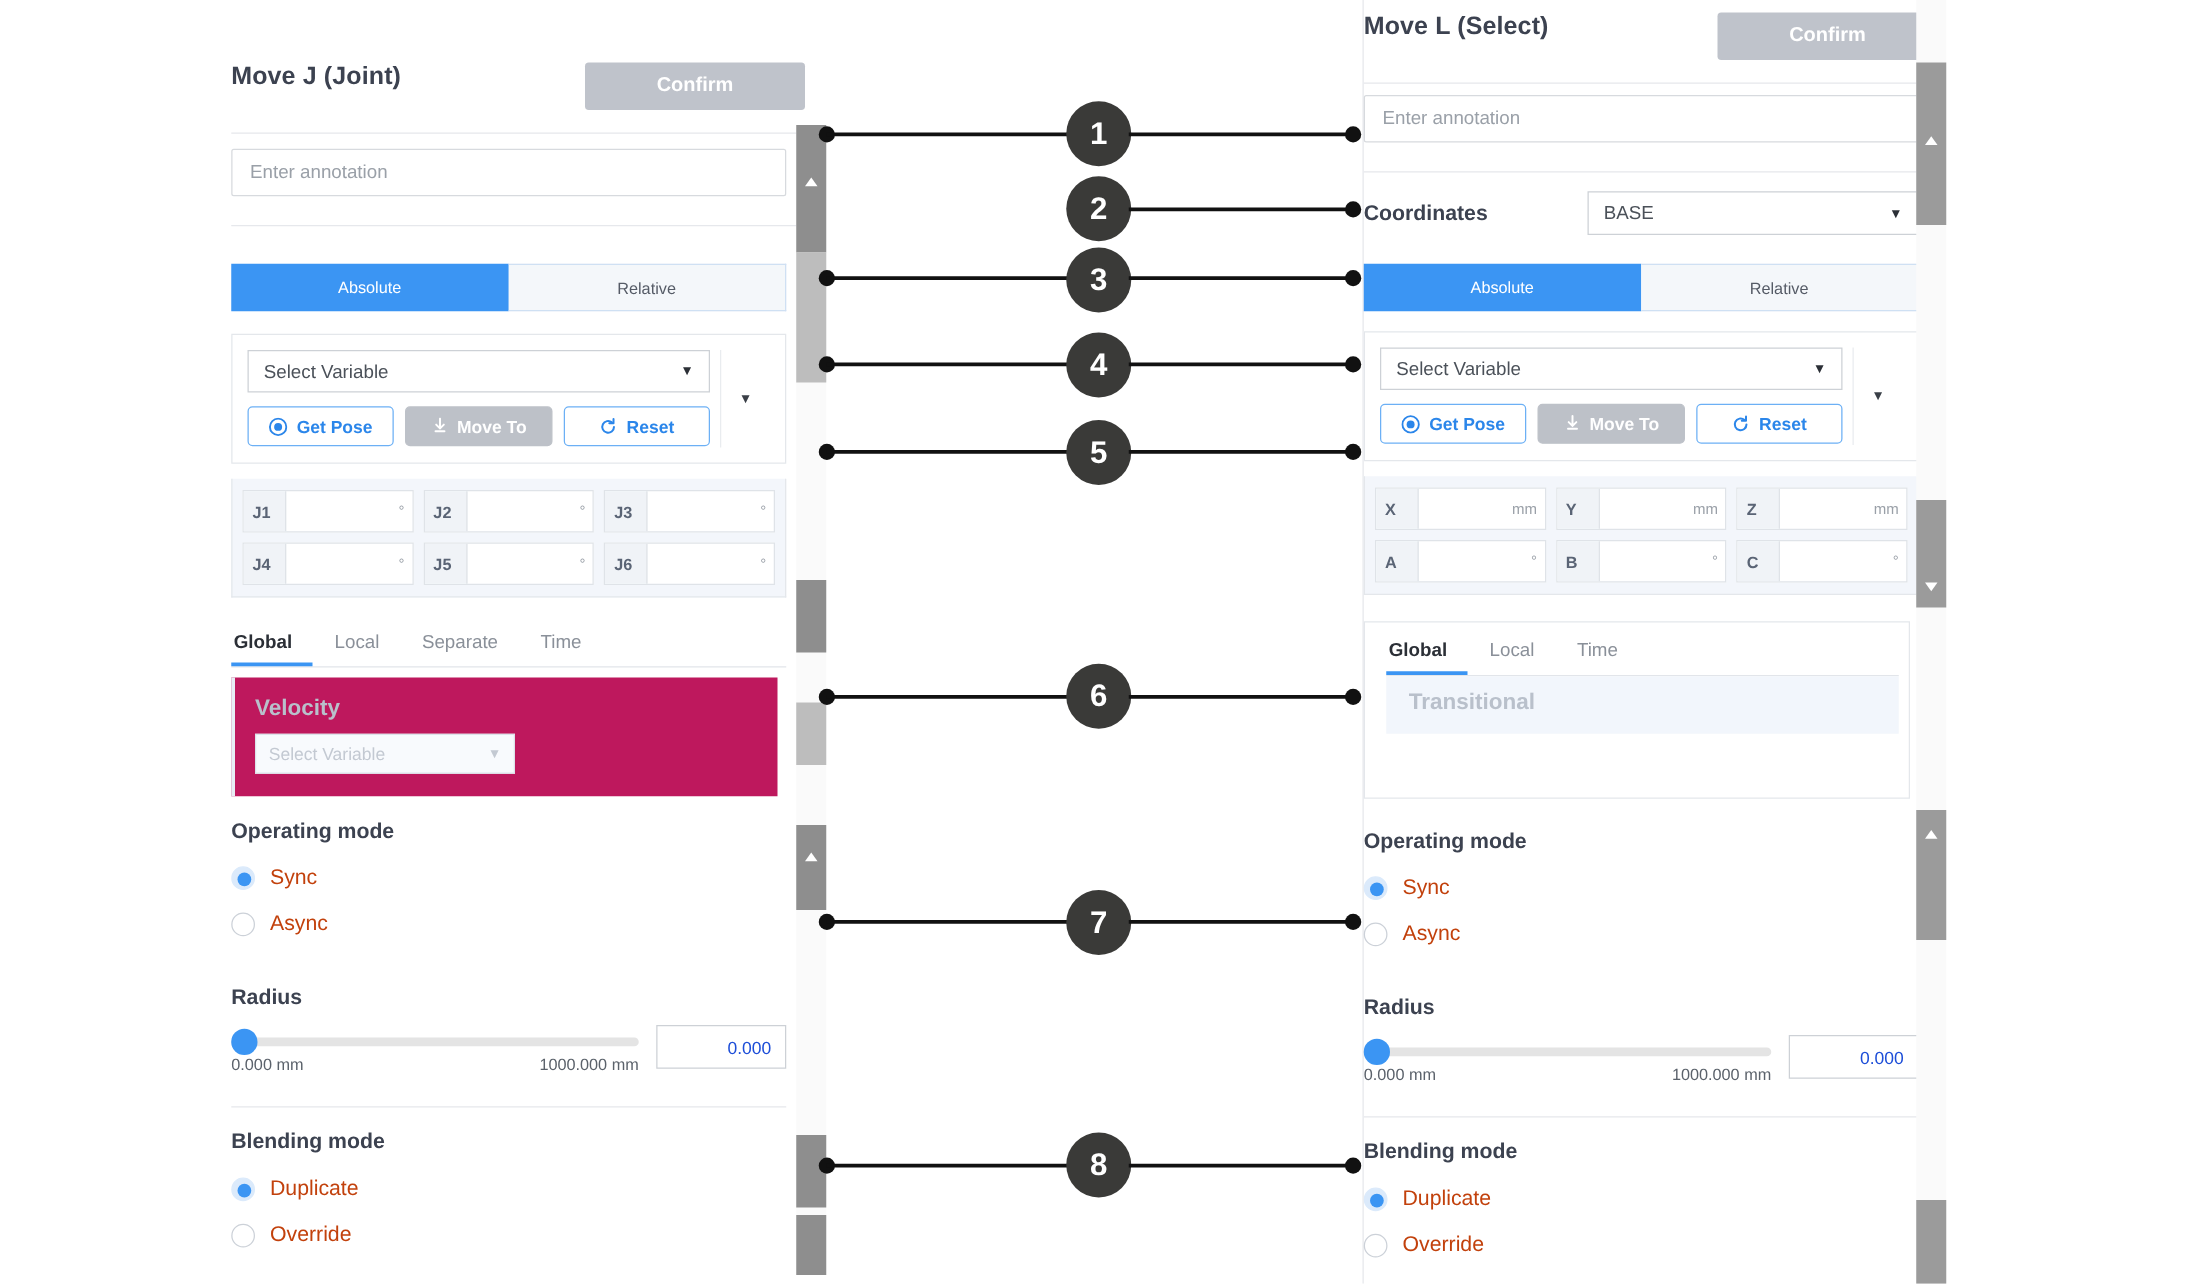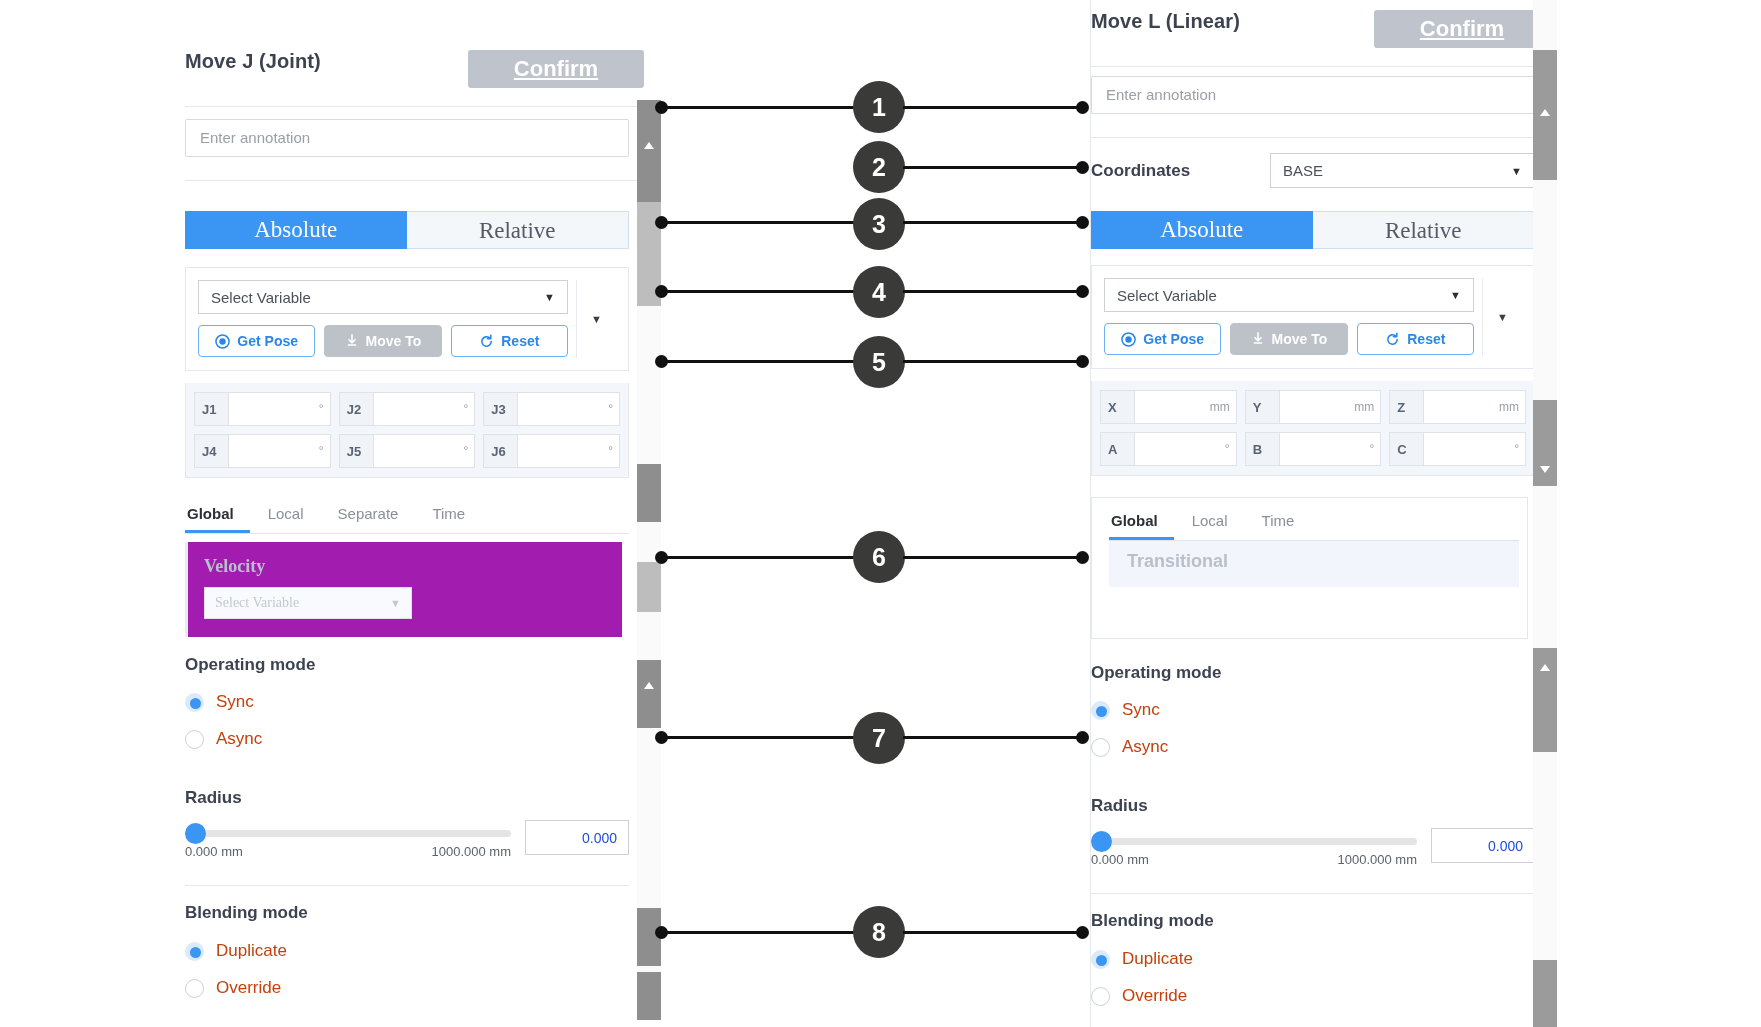--- a/index.html
+++ b/index.html
@@ -13,41 +13,39 @@
 
   
   .panel { position: absolute; background: #fff; }
 
   .panel-title {
     font-size: 20px; font-weight: bold; color: #3c4250;
     letter-spacing: .1px;
   }
   .confirm-btn {
     background: #bfc3cb; color: #ffffff; border: none;
-    font-size: 22px; font-weight: bold;
+    font-size: 16px; font-weight: bold;
     border-radius: 3px; text-align: center;
     font-family: "Liberation Sans", sans-serif;
-    text-decoration: underline;
   }
   .hr { border-top: 1px solid #e6e8ec; width: 100%; }
 
   .annot-input {
     border: 1px solid #d7dade; background: #fff;
     height: 38px; width: 100%;
     font-size: 15px; color: #9aa0a8;
     padding: 0 14px; line-height: 36px;
     border-radius: 2px;
   }
 
   
   .seg { display: flex; width: 100%; height: 38px; }
   .seg div {
     flex: 1; text-align: center; line-height: 38px;
-    font-size: 23px;
-    font-family: Liberation Serif, serif;
+    font-size: 13px;
   }
   .seg .on  { background: #3b95f3; color: #fff; }
   .seg .off { background: #f4f7fa; color: #555b66; border: 1px solid #cfe0f3; border-left: none;}
 
   
   .varbox { border: 1px solid #e4e7eb; padding: 12px; background: #fff; }
   .select {
     border: 1px solid #cdd1d6; background: #fff; height: 34px;
     display: flex; align-items: center; justify-content: space-between;
     padding: 0 12px; font-size: 15px; color: #4b5159;
@@ -74,21 +72,21 @@
     display: flex; align-items: center; padding-left: 7px;
   }
   .posecell .val { flex: 1; display: flex; align-items: center; justify-content: flex-end;
     padding-right: 6px; font-size: 12px; color: #9aa0a8; }
 
   
   .tabs { display: flex; gap: 0; border-bottom: 1px solid #e2e5ea; }
   .tabs div { font-size: 15px; color: #8a9099; padding: 0 16px 8px 2px; margin-right: 16px; }
   .tabs div.active { color: #2b2f36; font-weight: bold; border-bottom: 3px solid #3b95f3; }
 
-  .ghost-panel { background: #a21caf; padding: 14px 16px 8px 16px; font-family: Liberation Serif, serif; }
+  .ghost-panel { background: #be185d; padding: 14px 16px 8px 16px; }
   .ghost-title { font-size: 18px; font-weight: bold; color: #b9c0cb; margin-bottom: 10px; }
   .ghost-select {
     border: 1px solid #dde3ea; background: #f8fafd; height: 32px; width: 208px;
     display: flex; align-items: center; justify-content: space-between;
     padding: 0 10px; font-size: 14px; color: #c3c9d2;
   }
 
   .section-title { font-size: 17px; font-weight: bold; color: #3c4250; }
 
   .radio-row { display: flex; align-items: center; gap: 12px; }
@@ -299,21 +297,21 @@
     <div class="sb-arrow" style="top:578px;height:14px;">
         <div class="tri-up"></div>
       </div>
     <div class="sb-seg" style="top:808px;height:58px;background:#8e8e8e;"></div>
     <div class="sb-seg" style="top:872px;height:48px;background:#8e8e8e;"></div>
   </div>
 
   <div class="panel" style="left:1090px; top:0px; width:560px; height:1027px; border-left:1px solid #e6e8ec;">
 
     <div style="position:absolute;left:0px;top:10px;">
-      <span class="panel-title">Move L (Linear)</span>
+      <span class="panel-title">Move L (Select)</span>
     </div>
     <div class="confirm-btn" style="position:absolute;left:283px;top:10px;width:176px;height:38px;line-height:38px;">Confirm</div>
 
     <div class="hr" style="position:absolute;left:0px;top:66px;width:459px;"></div>
 
     <div class="annot-input" style="position:absolute;left:0px;top:76px;width:444px;">Enter annotation</div>
 
     <div class="hr" style="position:absolute;left:0px;top:137px;width:459px;"></div>
 
     <div style="position:absolute;left:0px;top:153px;width:444px;display:flex;align-items:center;justify-content:space-between;">

